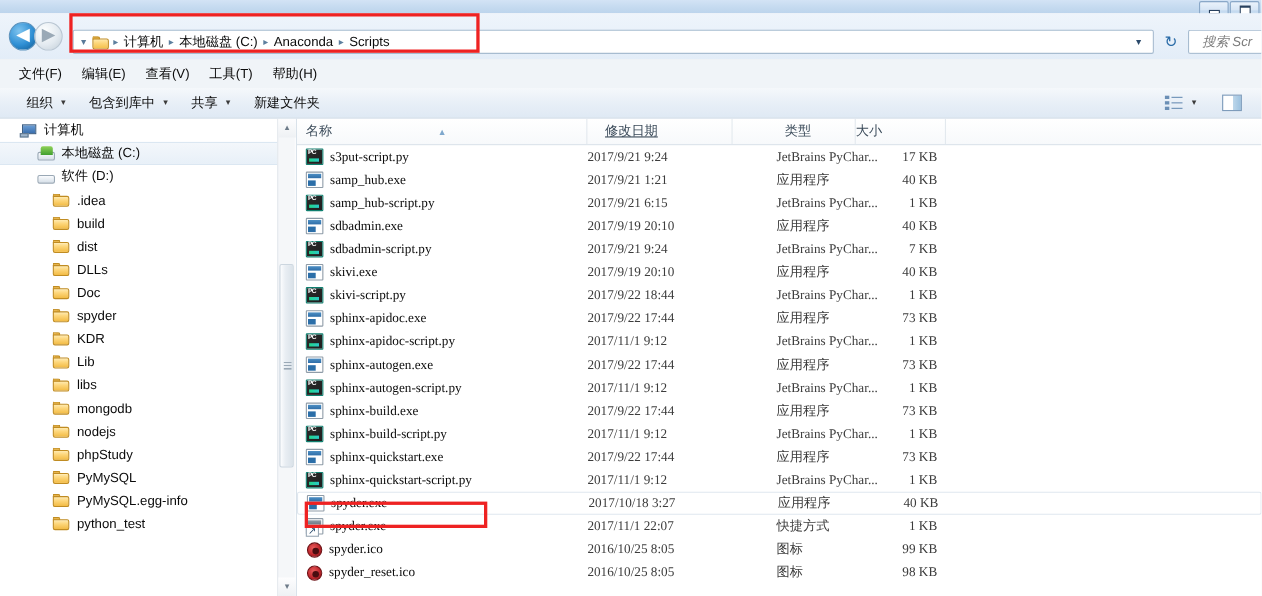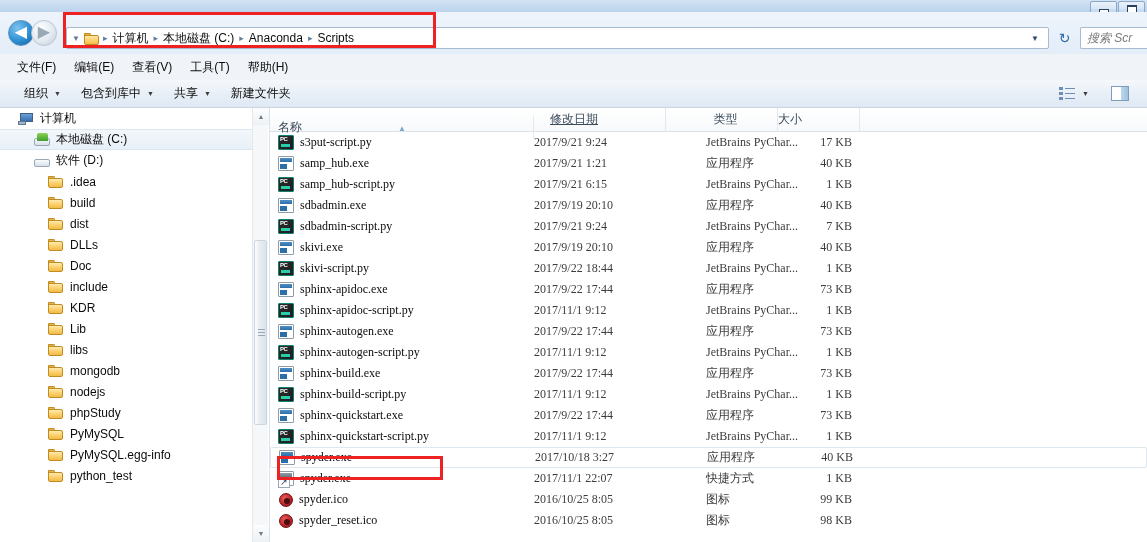--- a/index.html
+++ b/index.html
@@ -174,21 +174,21 @@
     position: absolute;
     left: 1080px; top: 15px;
     width: 67px; height: 22px;
     background: #ffffff;
     border: 1px solid #a7bcd0;
     border-right: none;
     border-radius: 2px 0 0 2px;
     box-sizing: border-box;
     display: flex;
     align-items: center;
-    padding-left: 6px;
+    padding-left: 12px;
     font-style: italic;
     color: #7b7b7b;
     font-size: 12px;
     overflow: hidden;
     white-space: nowrap;
   }
 
   
   .menubar {
     position: absolute;
@@ -741,21 +741,21 @@
           <div class="nav-row indent-3">
             <span class="ico">
               <span class="ico-folder"></span>
             </span>
             <span class="lbl">Doc</span>
           </div>
           <div class="nav-row indent-3">
             <span class="ico">
               <span class="ico-folder"></span>
             </span>
-            <span class="lbl">include</span>
+            <span class="lbl">spyder</span>
           </div>
           <div class="nav-row indent-3">
             <span class="ico">
               <span class="ico-folder"></span>
             </span>
             <span class="lbl">KDR</span>
           </div>
           <div class="nav-row indent-3">
             <span class="ico">
               <span class="ico-folder"></span>
@@ -809,21 +809,21 @@
         <div class="sb-arrow">▲</div>
         <div class="sb-thumb" style="top:132px; height:185px;">
           <div class="sb-grip" style="top:88px;"></div>
         </div>
         <div class="sb-arrow bottom">▼</div>
       </div>
     </div>
 
     <div class="listpane">
       <div class="col-head" id="col-head">
-          <div class="col-h" style="left: 0px; width: 264px; margin-top: 8px;"><span>名称</span><span class="sort-arrow" style="left: 128px;">▲</span></div>
+          <div class="col-h" style="left: 0px; width: 264px;"><span>名称</span><span class="sort-arrow" style="left: 128px;">▲</span></div>
           <div class="col-h" style="left: 272px; width: 124px; text-decoration: underline;"><span>修改日期</span></div>
           <div class="col-h" style="left: 396px; width: 112px; text-align: center;"><span>类型</span></div>
           <div class="col-h" style="left: 500px; width: 90px;"><span>大小</span></div>
         </div>
       <div class="rows" id="file-rows">
           <div class="frow">
             <div class="cell-name">
               <span class="fi fi-py"></span>
               <span>s3put-script.py</span>
             </div>

